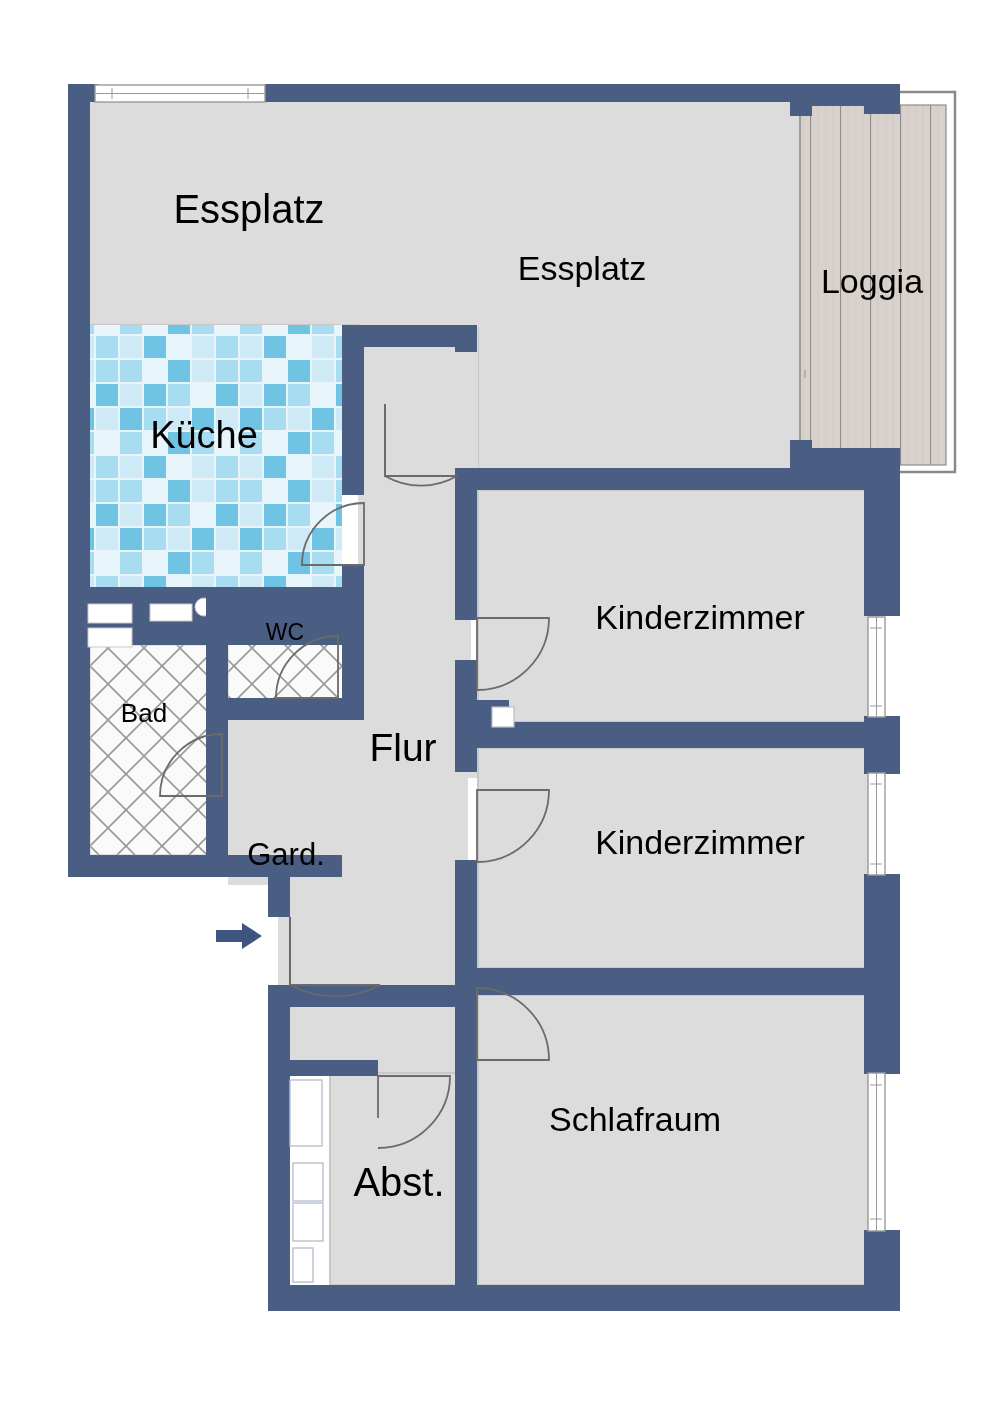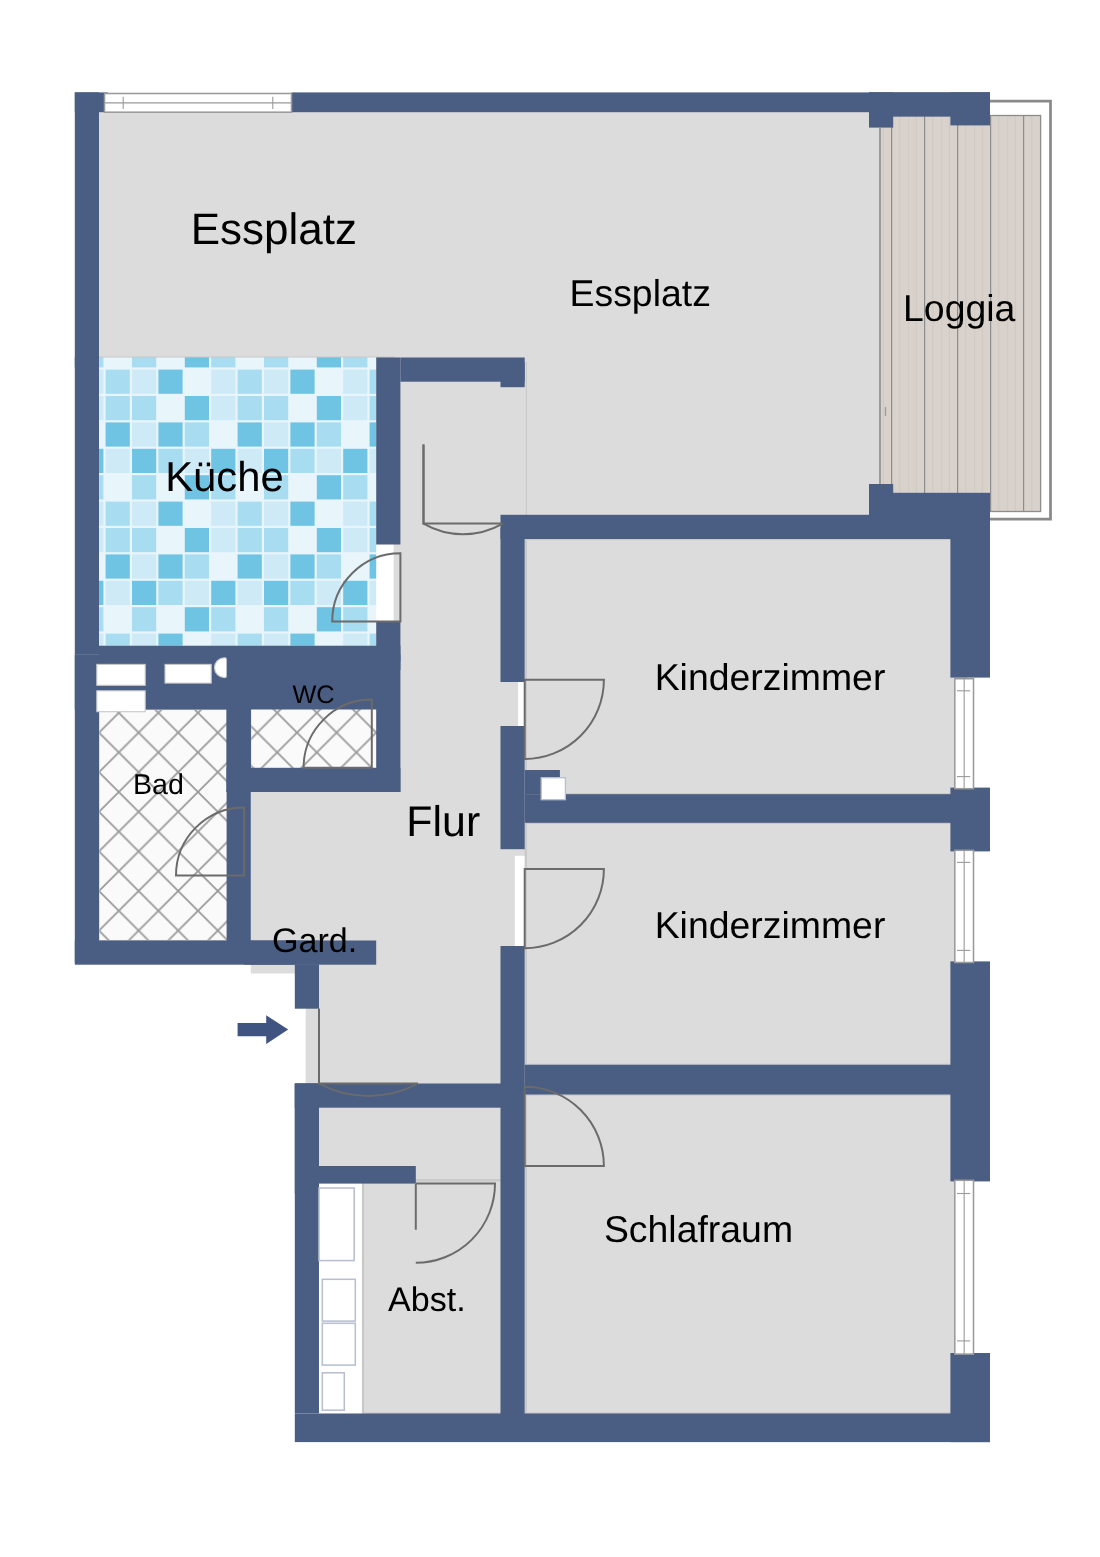--- a/index.html
+++ b/index.html
@@ -263,14 +263,14 @@
   <div class="room-label" style="left:582px; top:268px;  font-size:34px;">Essplatz</div>
   <div class="room-label" style="left:872px; top:281px;  font-size:34px;">Loggia</div>
   <div class="room-label" style="left:204px; top:435px;  font-size:38px;">Küche</div>
   <div class="room-label" style="left:285px; top:632px;  font-size:23px;">WC</div>
   <div class="room-label" style="left:144px; top:713px;  font-size:26px;">Bad</div>
   <div class="room-label" style="left:403px; top:748px;  font-size:39px;">Flur</div>
   <div class="room-label" style="left:286px; top:845px;  font-size:31px;margin-top:10px;">Gard.</div>
   <div class="room-label" style="left:700px; top:617px;  font-size:34px;">Kinderzimmer</div>
   <div class="room-label" style="left:700px; top:842px;  font-size:34px;">Kinderzimmer</div>
   <div class="room-label" style="left:635px; top:1105px; font-size:34px;margin-top:14px;">Schlafraum</div>
-  <div class="room-label" style="left:388px; top:1182px; font-size:31px;">Abst.</div>
+  <div class="room-label" style="left:399px; top:1182px; font-size:40px;">Abst.</div>
 </div>
 
 </body></html>

